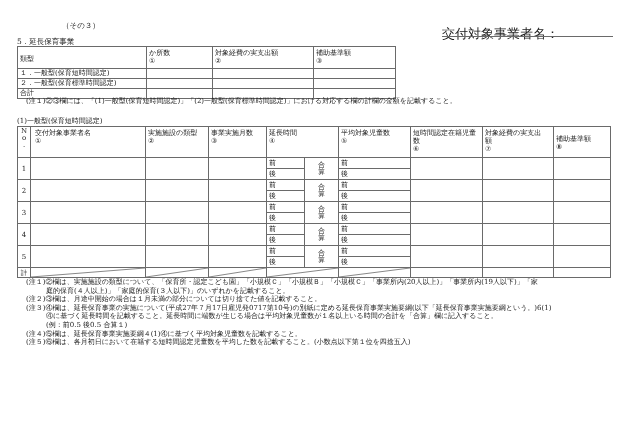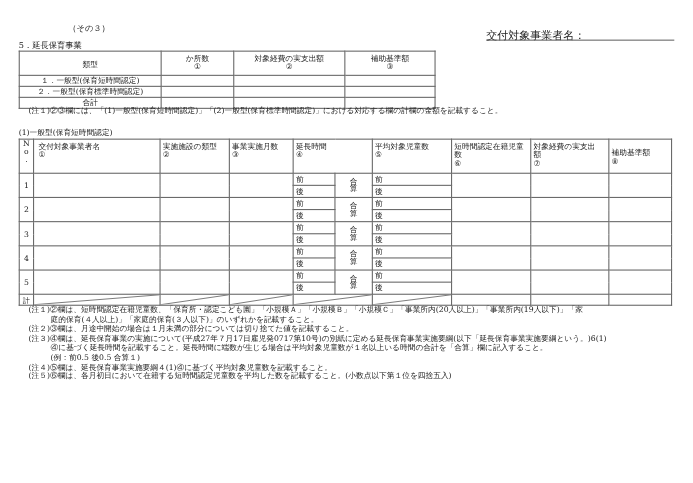--- a/index.html
+++ b/index.html
@@ -18,26 +18,26 @@
   .diag { position:relative; padding:0; }
   .diag svg { position:absolute; left:0; top:0; width:100%; height:100%; }
   .notes { position:absolute; left:6px; font-size:7px; line-height:8.6px; white-space:nowrap;padding-left:20px; }
   .indent { padding-left:20px; }
 </style>
 </head>
 <body>
 
 <div class="abs" style="left:17px;top:22px;font-size:7.5px;margin-left:45px;">（その３）</div>
 
-<div class="abs" style="left:442px;top:27px;font-size:10px;">交付対象事業者名：</div>
+<div class="abs" style="left:442px;top:27px;font-size:13px;">交付対象事業者名：</div>
 <div class="line" style="left:442px;top:36px;width:171px;height:0.8px;"></div>
 
 <div class="abs" style="left:17px;top:38px;font-size:7.5px;">5．延長保育事業</div>
 
-<table class="t1" style="left:17px;top:46px;width:378px;text-align:center;">
+<table class="t1" style="left:17px;top:46px;width:378px;">
   <colgroup>
       <col style="width:129px">
       <col style="width:66px">
       <col style="width:101px">
       <col style="width:82px">
     </colgroup>
   <tbody>
       <tr class="hdr">
     <td style="vertical-align:middle"><span>類型</span></td>
     <td>
@@ -255,21 +255,21 @@
           </svg>
         </td>
     <td></td>
     <td></td>
     <td></td>
   </tr>
 </tbody>
   </table>
 
 <div class="notes" style="top:278px;">
-  <div>(注１)②欄は、短時間認定在籍児童数、「保育所・認定こども園」「小規模Ａ」「小規模Ｂ」「小規模Ｃ」「事業所内(20人以上)」「事業所内(19人以下)」「家</div>
+  <div>(注１)②欄は、実施施設の類型について、「保育所・認定こども園」「小規模Ｃ」「小規模Ｂ」「小規模Ｃ」「事業所内(20人以上)」「事業所内(19人以下)」「家</div>
   <div class="indent">庭的保育(４人以上)」「家庭的保育(３人以下)」のいずれかを記載すること。</div>
   <div>(注２)③欄は、月途中開始の場合は１月未満の部分については切り捨てた値を記載すること。</div>
   <div>(注３)④欄は、延長保育事業の実施について(平成27年７月17日雇児発0717第10号)の別紙に定める延長保育事業実施要綱(以下「延長保育事業実施要綱という。)6(1)</div>
   <div class="indent">④に基づく延長時間を記載すること。延長時間に端数が生じる場合は平均対象児童数が１名以上いる時間の合計を「合算」欄に記入すること。</div>
   <div class="indent">(例：前0.5 後0.5 合算１)</div>
   <div>(注４)⑤欄は、延長保育事業実施要綱４(1)④に基づく平均対象児童数を記載すること。</div>
   <div>(注５)⑥欄は、各月初日において在籍する短時間認定児童数を平均した数を記載すること。(小数点以下第１位を四捨五入)</div>
 </div>
 
 </body></html>

